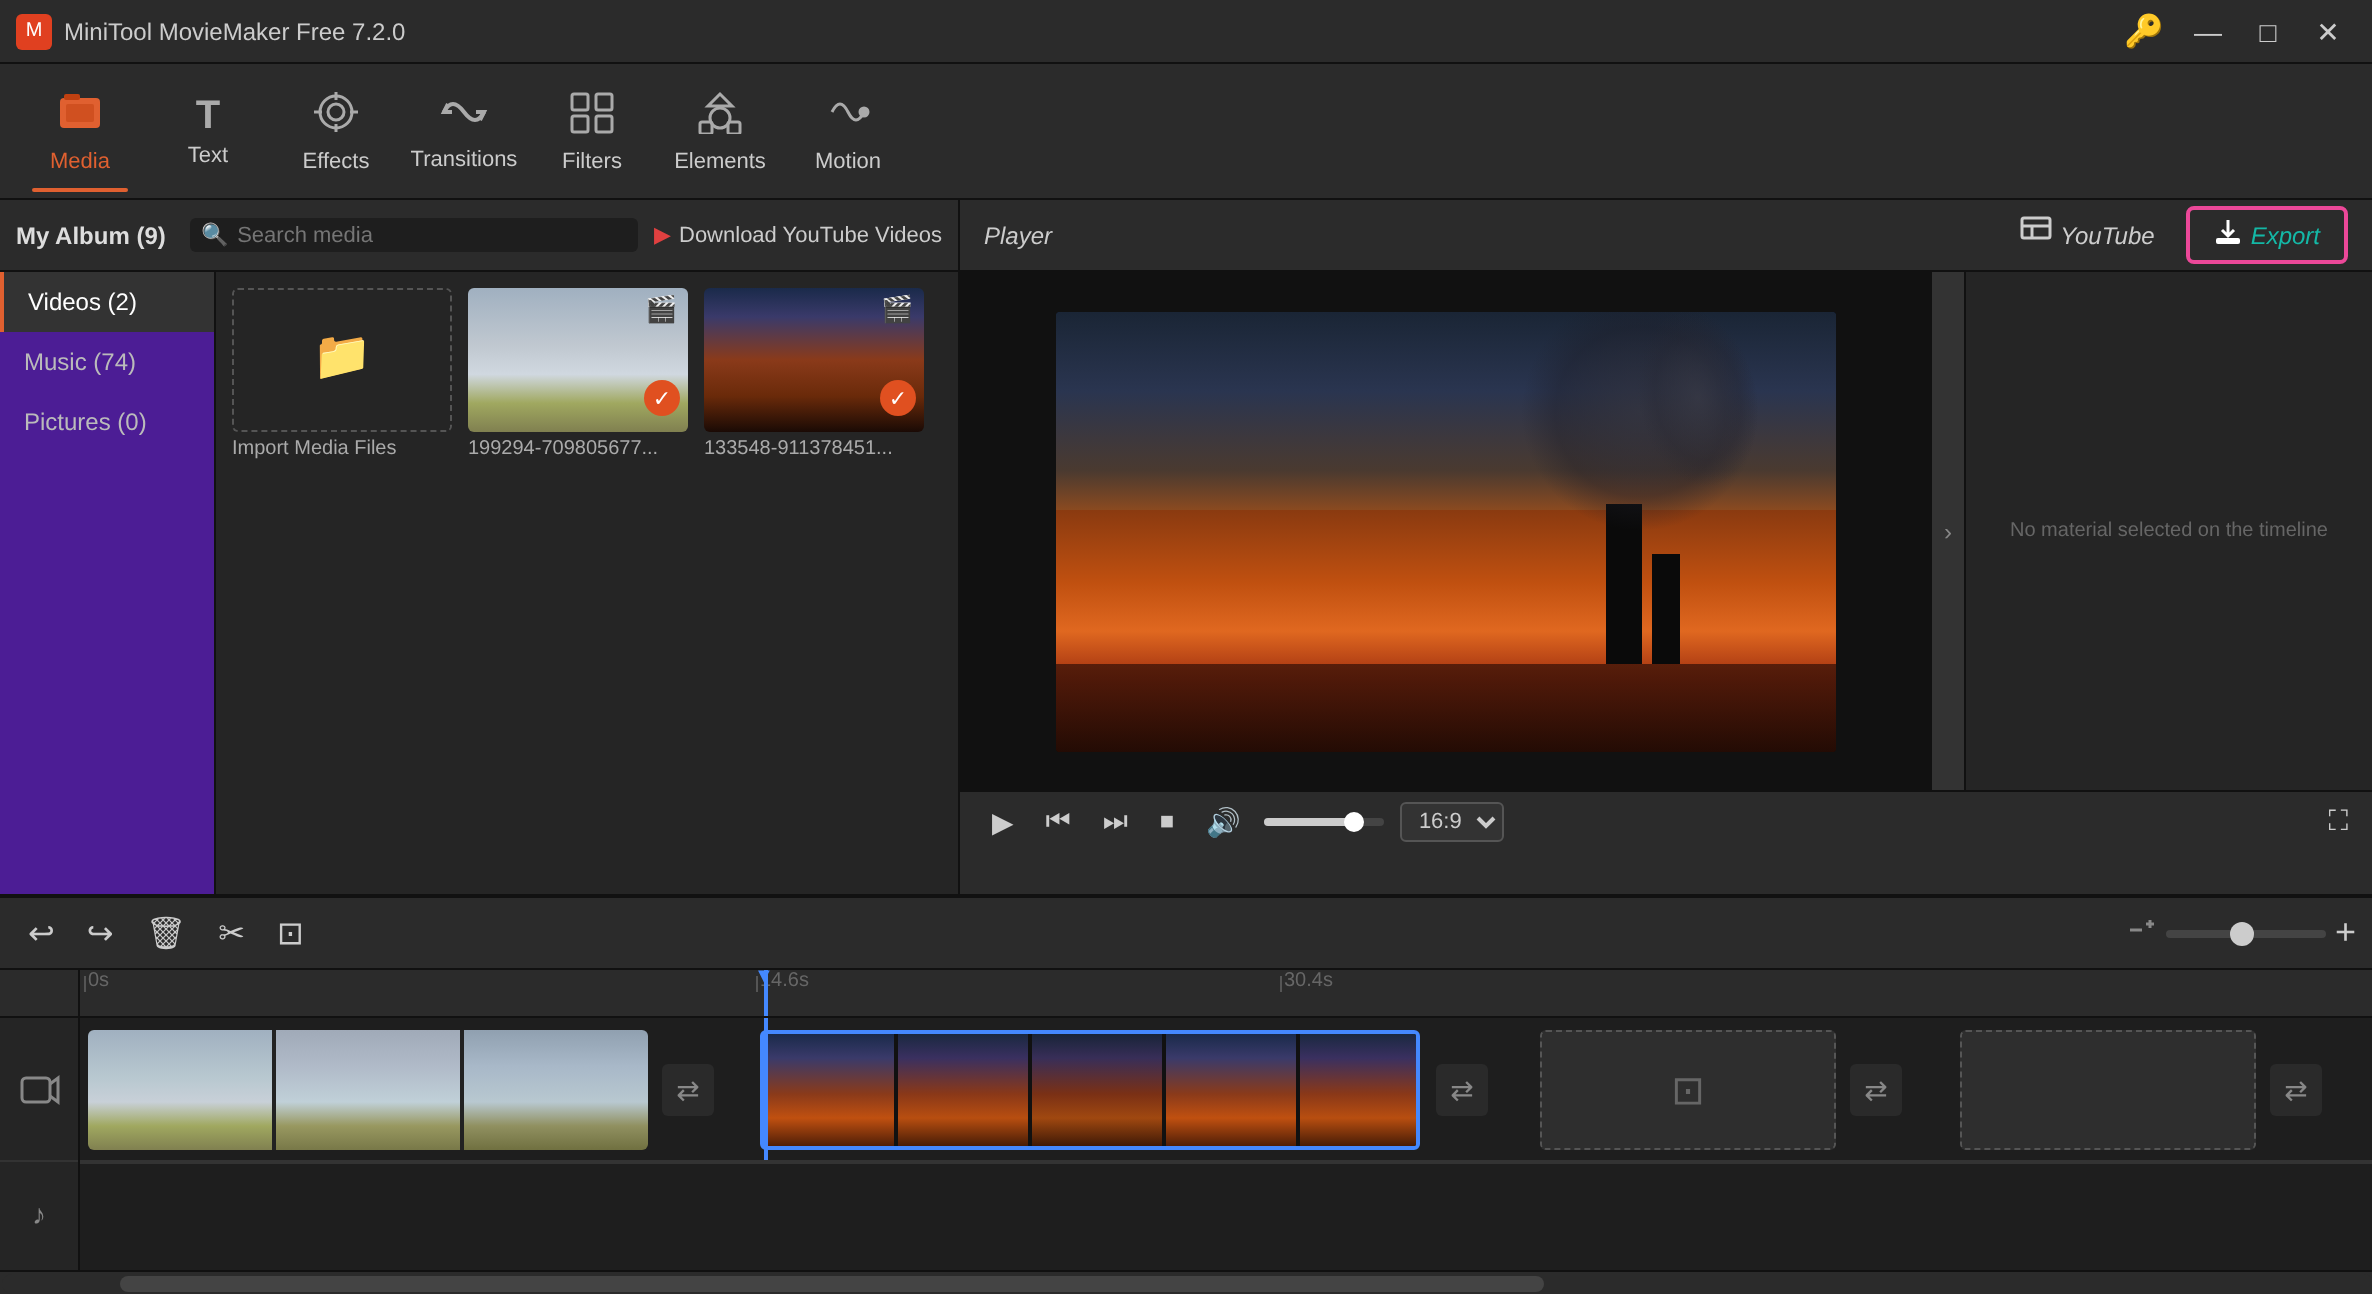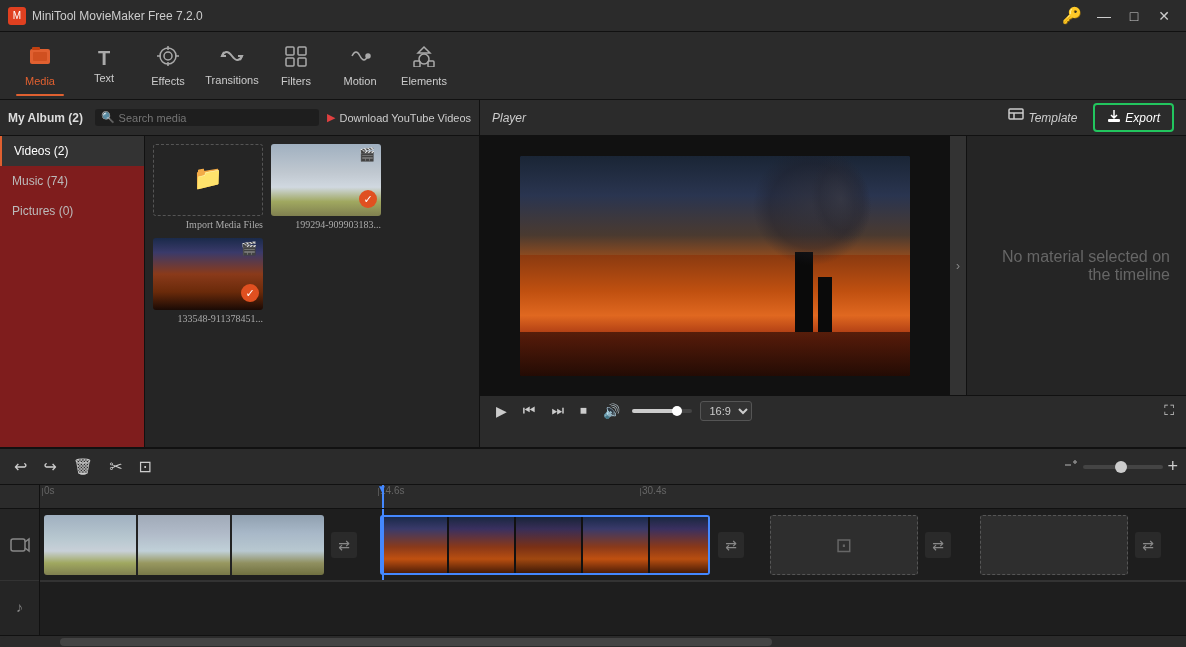--- a/index.html
+++ b/index.html
@@ -35,45 +35,45 @@
     #main { display: flex; height: calc(647px - 32px - 68px - 200px); }
 
     
     #left-panel { width: 480px; background: #252525; border-right: 1px solid #111; display: flex; flex-direction: column; }
     #left-top { display: flex; align-items: center; height: 36px; padding: 0 8px; border-bottom: 1px solid #111; background: #2b2b2b; }
     #album-title { font-size: 12px; color: #ddd; font-weight: bold; }
     #search-area { display: flex; align-items: center; margin-left: 8px; background: #1e1e1e; border-radius: 3px; padding: 2px 6px; flex: 1; }
     #search-area input { background: transparent; border: none; outline: none; color: #ccc; font-size: 11px; width: 100%; }
     #yt-btn { margin-left: 8px; font-size: 11px; color: #ccc; cursor: pointer; white-space: nowrap; display: flex; align-items: center; gap: 4px; }
 
-    #left-sidebar { width: 145px; background: #7f1d1d; border-right: 1px solid #111; }
+    #left-sidebar { width: 108px; background: #4c1d95; border-right: 1px solid #111; }
     #left-content-area { display: flex; flex: 1; overflow: hidden; }
     .sidebar-item { padding: 8px 12px; font-size: 12px; cursor: pointer; color: #bbb; }
     .sidebar-item.active { background: #333; color: #fff; border-left: 2px solid #e06030; }
 
     #media-grid { display: flex; flex-wrap: wrap; padding: 8px; gap: 8px; align-content: flex-start; flex: 1; overflow-y: auto; }
     .media-item { width: 110px; cursor: pointer; position: relative; }
     .media-item .thumb { width: 110px; height: 72px; background: #333; border-radius: 3px; overflow: hidden; display: flex; align-items: center; justify-content: center; border: 1px dashed #555; }
     .media-item .thumb.solid { border: none; }
-    .media-item .media-label { font-size: 10px; color: #aaa; margin-top: 3px; text-align: right; overflow: hidden; text-overflow: ellipsis; white-space: nowrap; font-family: Liberation Serif, serif; }
+    .media-item .media-label { font-size: 10px; color: #aaa; margin-top: 3px; text-align: left; overflow: hidden; text-overflow: ellipsis; white-space: nowrap; }
     .media-item .check-badge { position: absolute; bottom: 22px; right: 4px; width: 18px; height: 18px; background: #e05020; border-radius: 50%; display: flex; align-items: center; justify-content: center; font-size: 11px; color: #fff; }
     .import-area { width: 110px; height: 72px; border: 1px dashed #555; border-radius: 3px; display: flex; flex-direction: column; align-items: center; justify-content: center; cursor: pointer; color: #888; }
     .import-area .import-icon { font-size: 24px; margin-bottom: 4px; }
 
     
     #right-panel { flex: 1; background: #1e1e1e; display: flex; flex-direction: column; }
     #player-header { height: 36px; background: #2b2b2b; display: flex; align-items: center; padding: 0 12px; border-bottom: 1px solid #111; font-style: italic; }
     #player-title { font-size: 12px; color: #ccc; flex: 1; }
     #template-btn { display: flex; align-items: center; gap: 4px; font-size: 12px; color: #ccc; cursor: pointer; margin-right: 8px; padding: 4px 8px; }
-    #export-btn { display: flex; align-items: center; gap: 4px; font-size: 12px; color: #ffffff; background: transparent; border: 2px solid #22c55e; border-radius: 4px; padding: 4px 12px; cursor: pointer; }
+    #export-btn { display: flex; align-items: center; gap: 4px; font-size: 12px; color: #14b8a6; background: transparent; border: 2px solid #ec4899; border-radius: 4px; padding: 4px 12px; cursor: pointer; }
 
     #player-area { display: flex; flex: 1; }
     #video-player { flex: 1; display: flex; align-items: center; justify-content: center; background: #111; position: relative; }
     #video-preview { width: 390px; height: 220px; background: #000; border-radius: 2px; overflow: hidden; position: relative; }
-    #right-info-panel { width: 220px; background: #252525; border-left: 1px solid #111; display: flex; align-items: center; justify-content: center; font-size: 16px; color: #666; text-align: right; padding: 16px; }
+    #right-info-panel { width: 204px; background: #252525; border-left: 1px solid #111; display: flex; align-items: center; justify-content: center; font-size: 10px; color: #666; text-align: left; padding: 16px; }
     #collapse-btn { width: 16px; background: #333; cursor: pointer; display: flex; align-items: center; justify-content: center; color: #888; font-size: 12px; }
 
     #player-controls { height: 52px; background: #2b2b2b; border-top: 1px solid #111; padding: 4px 12px; display: flex; flex-direction: column; gap: 4px; }
     .seek-bar-container { display: flex; align-items: center; gap: 6px; }
     .seek-bar { flex: 1; height: 4px; background: #444; border-radius: 2px; position: relative; cursor: pointer; }
     .seek-bar .filled { height: 100%; background: #e05020; border-radius: 2px; width: 47%; }
     .seek-bar .thumb { width: 12px; height: 12px; background: #e05020; border-radius: 50%; position: absolute; top: -4px; left: calc(47% - 6px); }
     .time-display { font-size: 11px; color: #e05020; white-space: nowrap; }
     .time-total { font-size: 11px; color: #888; }
     .controls-row { display: flex; align-items: center; gap: 8px; }
@@ -183,45 +183,45 @@
           <rect x="14" y="2" width="8" height="8" rx="1"></rect>
           <rect x="2" y="13" width="8" height="8" rx="1"></rect>
           <rect x="14" y="13" width="8" height="8" rx="1"></rect>
         </svg>
     </span>
     <span class="tb-label">Filters</span>
   </div>
   <div class="toolbar-item">
     <span class="tb-icon">
       <svg width="24" height="22" viewBox="0 0 24 22" fill="none" stroke="#aaa" stroke-width="1.5">
-          <path d="M4 11 Q8 3 12 11 Q16 19 20 11"></path>
-          <circle cx="20" cy="11" r="2" fill="#aaa"></circle>
-        </svg>
-    </span>
-    <span class="tb-label">Motion</span>
-  </div>
-  <div class="toolbar-item">
-    <span class="tb-icon">
-      <svg width="24" height="22" viewBox="0 0 24 22" fill="none" stroke="#aaa" stroke-width="1.5">
           <path d="M12 2 L6 8 H18 Z"></path>
           <circle cx="12" cy="14" r="5"></circle>
           <rect x="2" y="16" width="6" height="6" rx="1"></rect>
           <rect x="16" y="16" width="6" height="6" rx="1"></rect>
         </svg>
     </span>
     <span class="tb-label">Elements</span>
   </div>
+  <div class="toolbar-item">
+    <span class="tb-icon">
+      <svg width="24" height="22" viewBox="0 0 24 22" fill="none" stroke="#aaa" stroke-width="1.5">
+          <path d="M4 11 Q8 3 12 11 Q16 19 20 11"></path>
+          <circle cx="20" cy="11" r="2" fill="#aaa"></circle>
+        </svg>
+    </span>
+    <span class="tb-label">Motion</span>
+  </div>
 </div>
 
 <div id="main">
 
   <div id="left-panel">
 
     <div id="left-top">
-      <span id="album-title">My Album (2)</span>
+      <span id="album-title">My Album (9)</span>
       <div id="search-area" style="margin-left:12px;">
         <span style="font-size:11px;color:#888;margin-right:4px;">🔍</span>
         <input type="text" style="background: transparent; border: none; outline: none; color: rgb(204, 204, 204); font-size: 11px; width: 100px;" placeholder="Search media">
       </div>
       <div id="yt-btn">
         <span style="color:#e04040;">▶</span>
         <span>Download YouTube Videos</span>
       </div>
     </div>
 
@@ -238,21 +238,21 @@
             <span class="import-icon">📁</span>
           </div>
           <div class="media-label">Import Media Files</div>
         </div>
 
         <div class="media-item" style="position:relative;">
           <div class="thumb solid" style="background:linear-gradient(180deg,#a0b0c0 0%,#c0c8d0 40%,#d0d8e0 60%,#a0a860 80%,#808050 100%);">
             <span style="position:absolute;top:3px;right:5px;font-size:13px;color:#fff;">🎬</span>
           </div>
           <div class="check-badge">✓</div>
-          <div class="media-label">199294-909903183...</div>
+          <div class="media-label">199294-709805677...</div>
         </div>
 
         <div class="media-item" style="position:relative;">
           <div class="thumb solid" style="background:linear-gradient(180deg,#1a2a4a 0%,#3a3a6a 20%,#8a3a1a 50%,#6a2a0a 75%,#1a0a05 100%);position:relative;">
             <span style="position:absolute;top:3px;right:5px;font-size:13px;color:#fff;">🎬</span>
           </div>
           <div class="check-badge">✓</div>
           <div class="media-label">133548-911378451...</div>
         </div>
       </div>
@@ -265,21 +265,21 @@
       <span id="player-title">Player</span>
       <div style="flex:1;"></div>
       <div id="template-btn">
         <span>
           <svg width="16" height="16" viewBox="0 0 16 16" fill="none" stroke="#ccc" stroke-width="1.5">
               <rect x="1" y="1" width="14" height="10" rx="1"></rect>
               <line x1="1" y1="5" x2="15" y2="5"></line>
               <line x1="6" y1="5" x2="6" y2="11"></line>
             </svg>
         </span>
-        <span>Template</span>
+        <span>YouTube</span>
       </div>
       <div id="export-btn">
         <span>
           <svg width="14" height="14" viewBox="0 0 14 14" fill="none" stroke="#fff" stroke-width="1.5">
               <path d="M7 1 v8 M4 6 l3 3 3-3"></path>
               <rect x="1" y="10" width="12" height="3" rx="1" fill="#fff" stroke="none"></rect>
             </svg>
         </span>
         <span>Export</span>
       </div>

